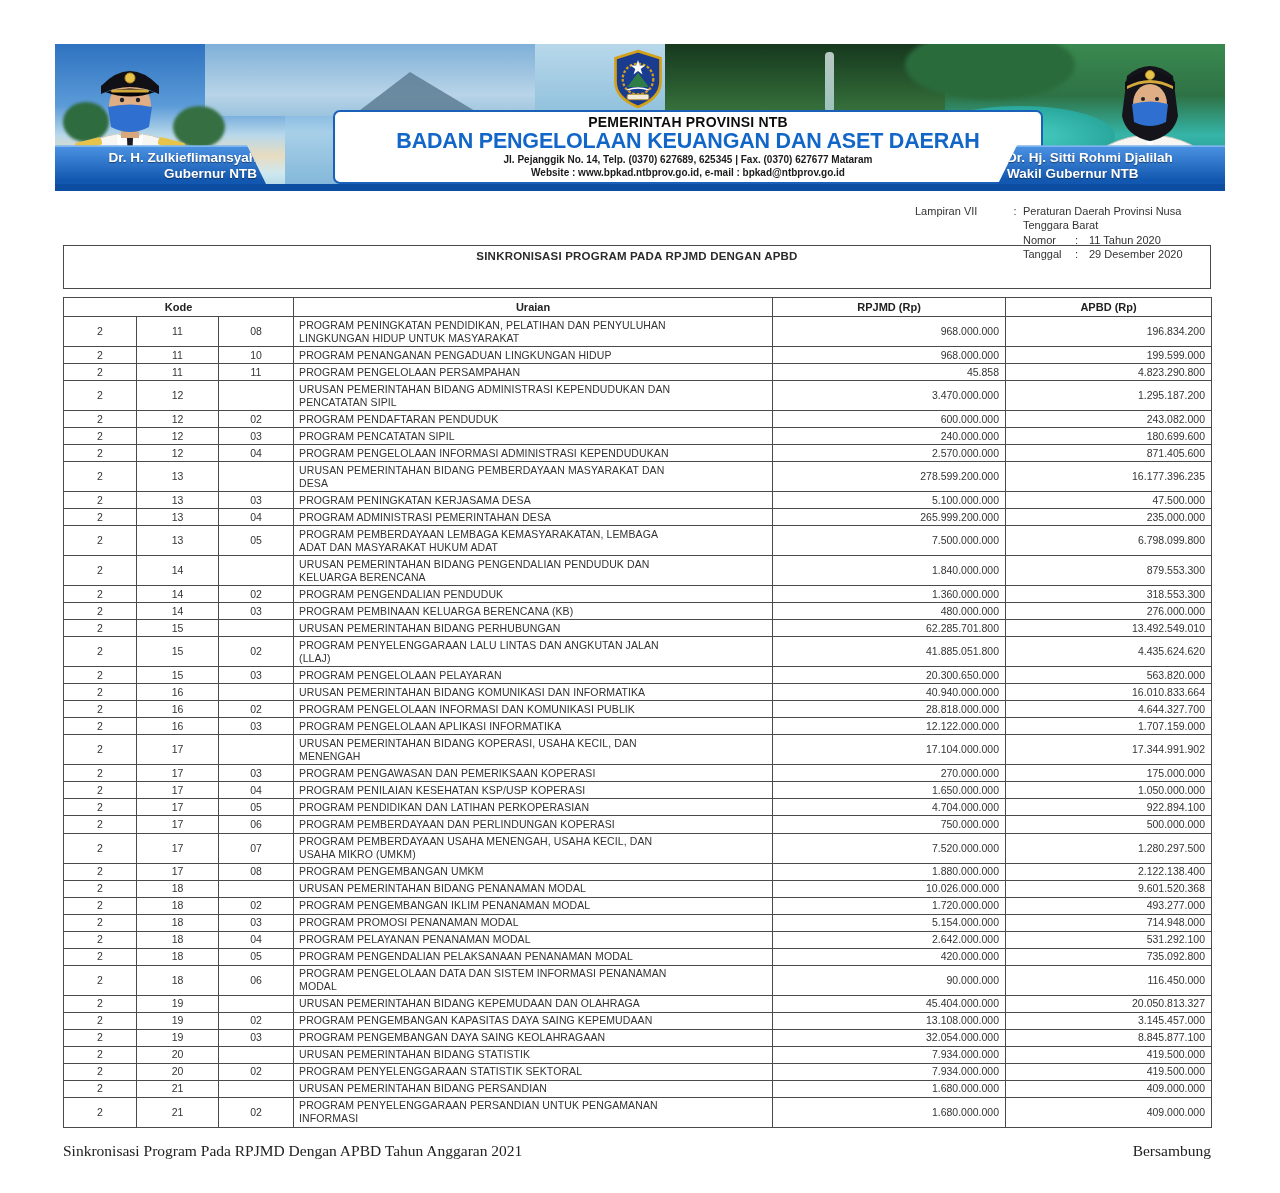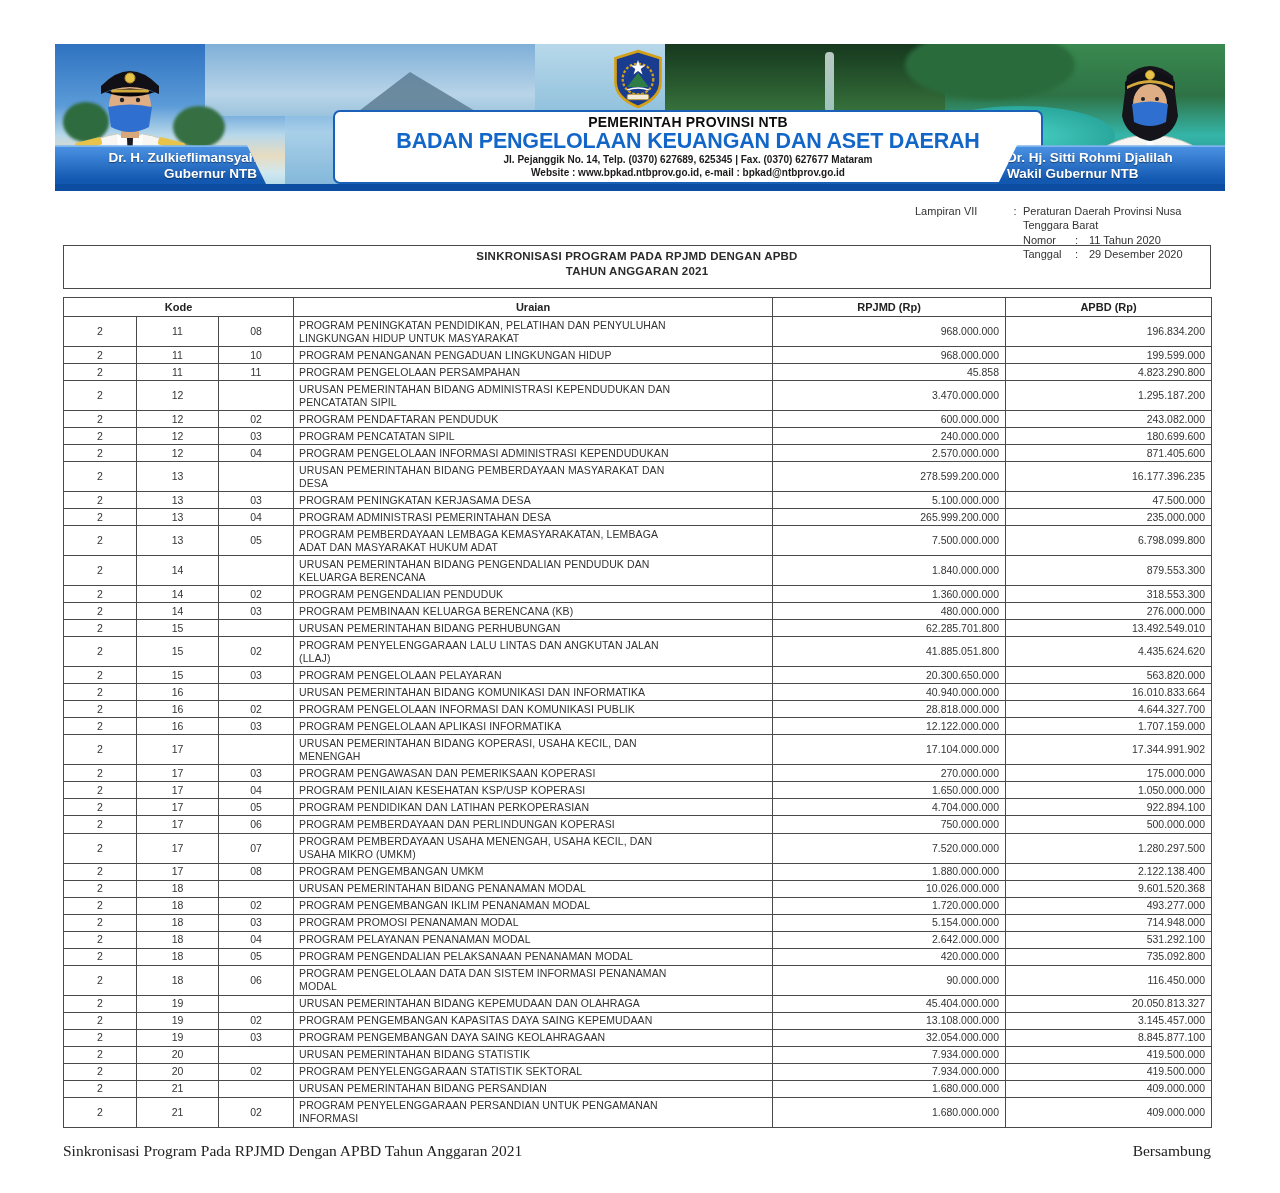--- a/index.html
+++ b/index.html
@@ -166,21 +166,20 @@
         <span class="lamp-k">Tanggal</span>
         <span class="lamp-c">:</span>
         <span>29 Desember 2020</span>
       </div>
     </div>
   </div>
 </div>
 
 <div class="title-box">
   <div>SINKRONISASI PROGRAM PADA RPJMD DENGAN APBD</div>
-  <div>TAHUN ANGGARAN 2021</div>
 </div>
 
 <div class="content">
   <table>
     <colgroup>
       <col style="width:73px">
         <col style="width:82px">
         <col style="width:75px">
       <col style="width:479px">
         <col style="width:233px">

